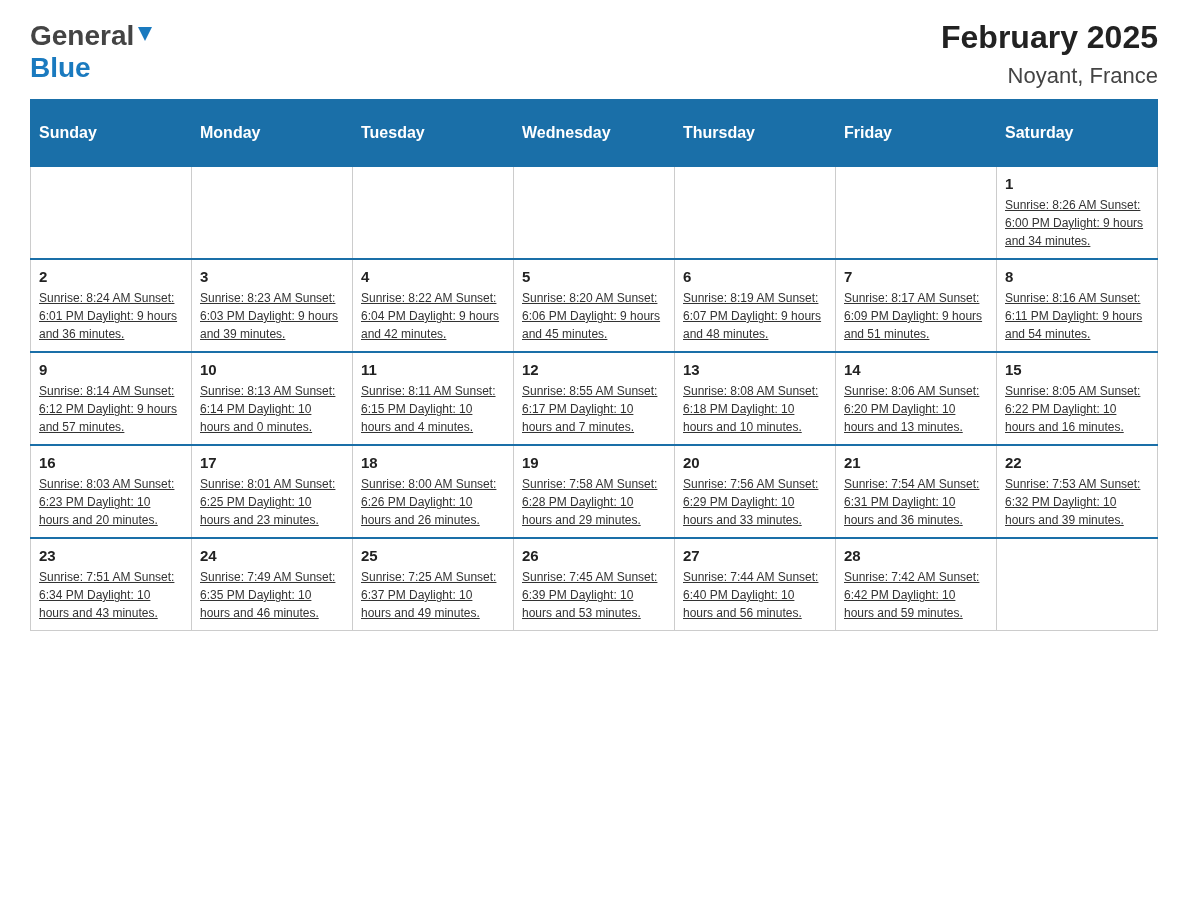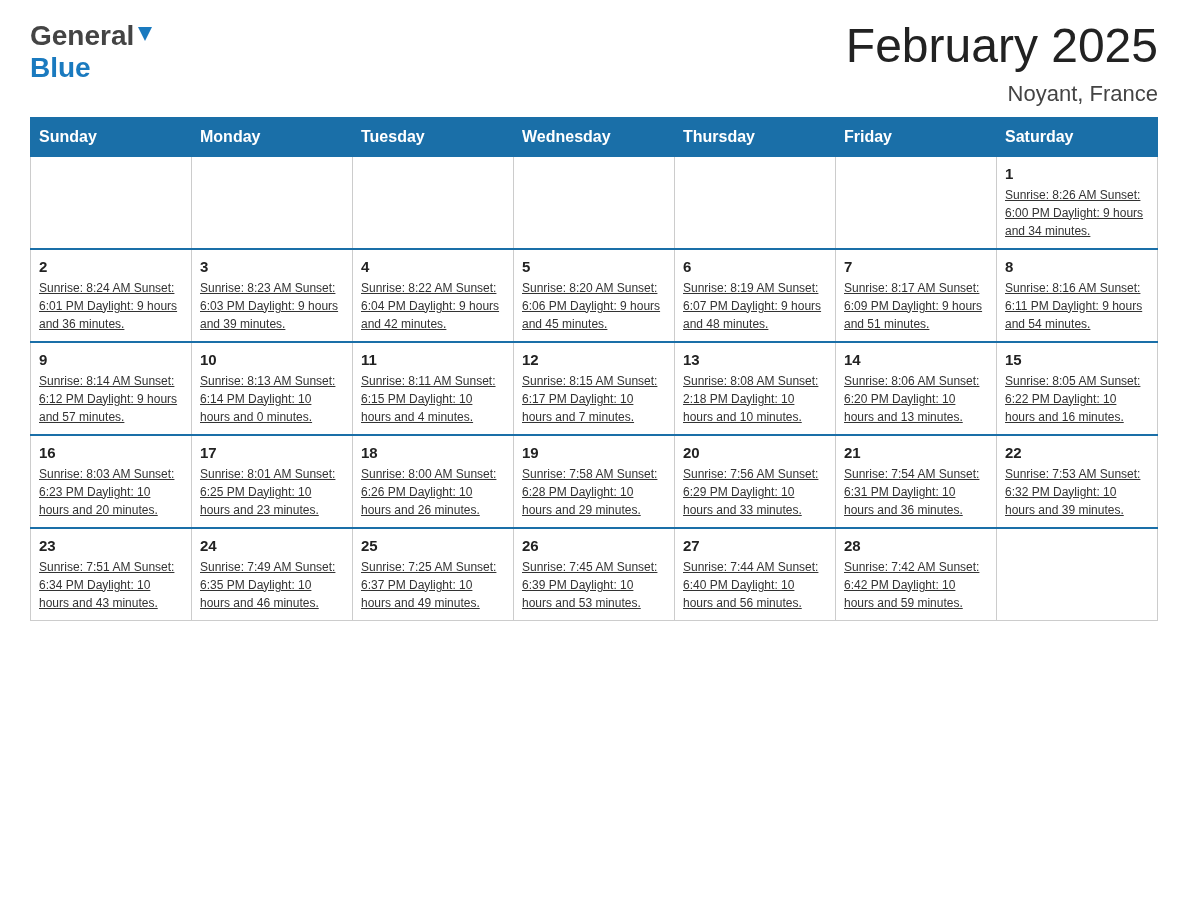--- a/index.html
+++ b/index.html
@@ -19,41 +19,41 @@
     }
     .logo {
       display: flex;
       flex-direction: column;
       align-items: flex-start;
     }
     .title-block {
       text-align: right;
     }
     .title-block h1 {
-      font-size: 48px;
-      font-weight: normal;
+      font-size: 32px;
+      font-weight: bold;
       color: #222;
       line-height: 1.1;
     }
     .title-block .location {
       font-size: 22px;
       color: #444;
       margin-top: 8px;
     }
     .calendar {
       width: 100%;
       border-collapse: collapse;
       margin-top: 10px;
     }
     .calendar th {
       background-color: #1a6fa8;
       color: #fff;
       font-size: 16px;
       font-weight: bold;
-      padding: 10px 8px;
+      padding: 24px 8px;
       text-align: left;
       border: 1px solid #1a6fa8;
     }
     .calendar td {
       border: 1px solid #ccc;
       vertical-align: top;
       padding: 8px;
       width: 14.28%;
       min-height: 100px;
       font-size: 12.5px;
@@ -210,28 +210,28 @@
 Daylight: 10 hours and 0 minutes.</div>
         </td>
         <td>
           <span class="day-number">11</span>
           <div class="day-info">Sunrise: 8:11 AM
 Sunset: 6:15 PM
 Daylight: 10 hours and 4 minutes.</div>
         </td>
         <td>
           <span class="day-number">12</span>
-          <div class="day-info">Sunrise: 8:15 AM
+          <div class="day-info">Sunrise: 8:55 AM
 Sunset: 6:17 PM
 Daylight: 10 hours and 7 minutes.</div>
         </td>
         <td>
           <span class="day-number">13</span>
           <div class="day-info">Sunrise: 8:08 AM
-Sunset: 2:18 PM
+Sunset: 6:18 PM
 Daylight: 10 hours and 10 minutes.</div>
         </td>
         <td>
           <span class="day-number">14</span>
           <div class="day-info">Sunrise: 8:06 AM
 Sunset: 6:20 PM
 Daylight: 10 hours and 13 minutes.</div>
         </td>
         <td>
           <span class="day-number">15</span>

